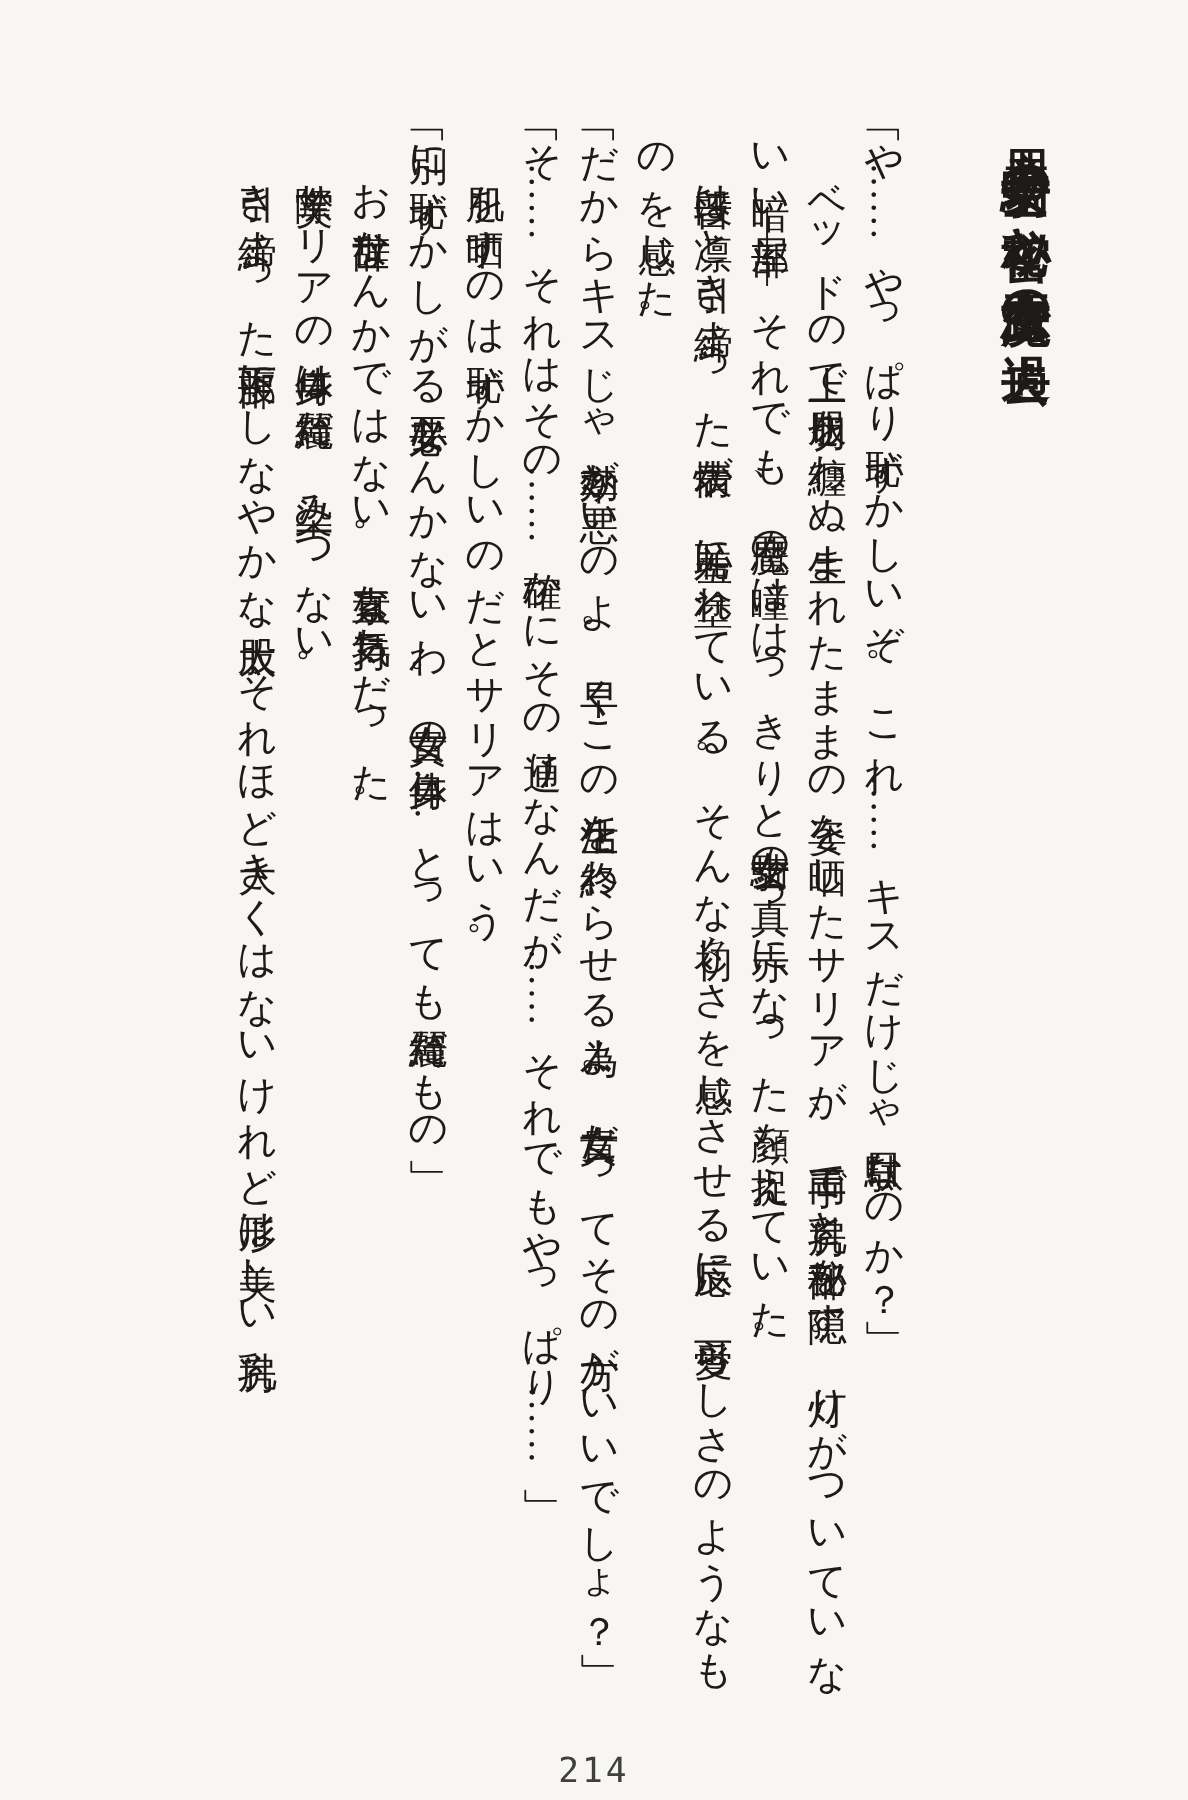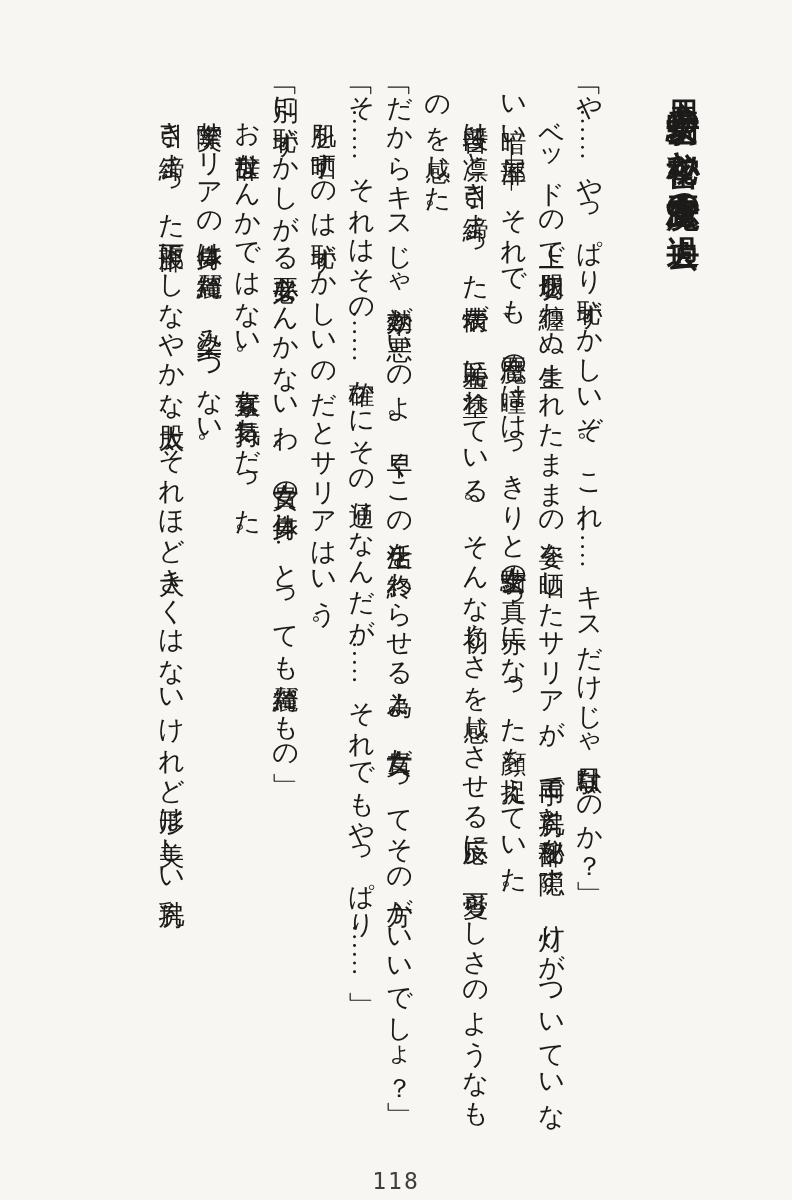--- a/index.html
+++ b/index.html
@@ -74,14 +74,14 @@
         <p class="para">　普段は凛と引き締まった表情が、羞恥に塗れている。そんな初々しさを感じさせる反応に、可愛らしさのようなものを感じた。</p>
         <p class="para">「だからキスじゃ効率が悪いのよ。早くこの生活を終わらせる為よ。貴女だってその方がいいでしょ？」</p>
         <p class="para">「そ……それはその……確かにその通りなんだが……それでもやっぱり……」</p>
         <p class="para">　肌を晒すのは恥ずかしいのだとサリアはいう。</p>
         <p class="para">「別に恥ずかしがる必要なんかないわ。貴女の身体……とっても綺麗だもの」</p>
         <p class="para">　お世辞なんかではない。素直な気持ちだった。</p>
         <p class="para">　実際サリアの身体は綺麗だ。染み一つない。</p>
         <p class="para">　引き締まった下腹部にしなやかな太股、それほど大きくはないけれど形は美しい乳房</p>
       </div>
   </div>
-  <div class="folio">118</div>
+  <div class="folio">214</div>
 </div>
 
 </body></html>

